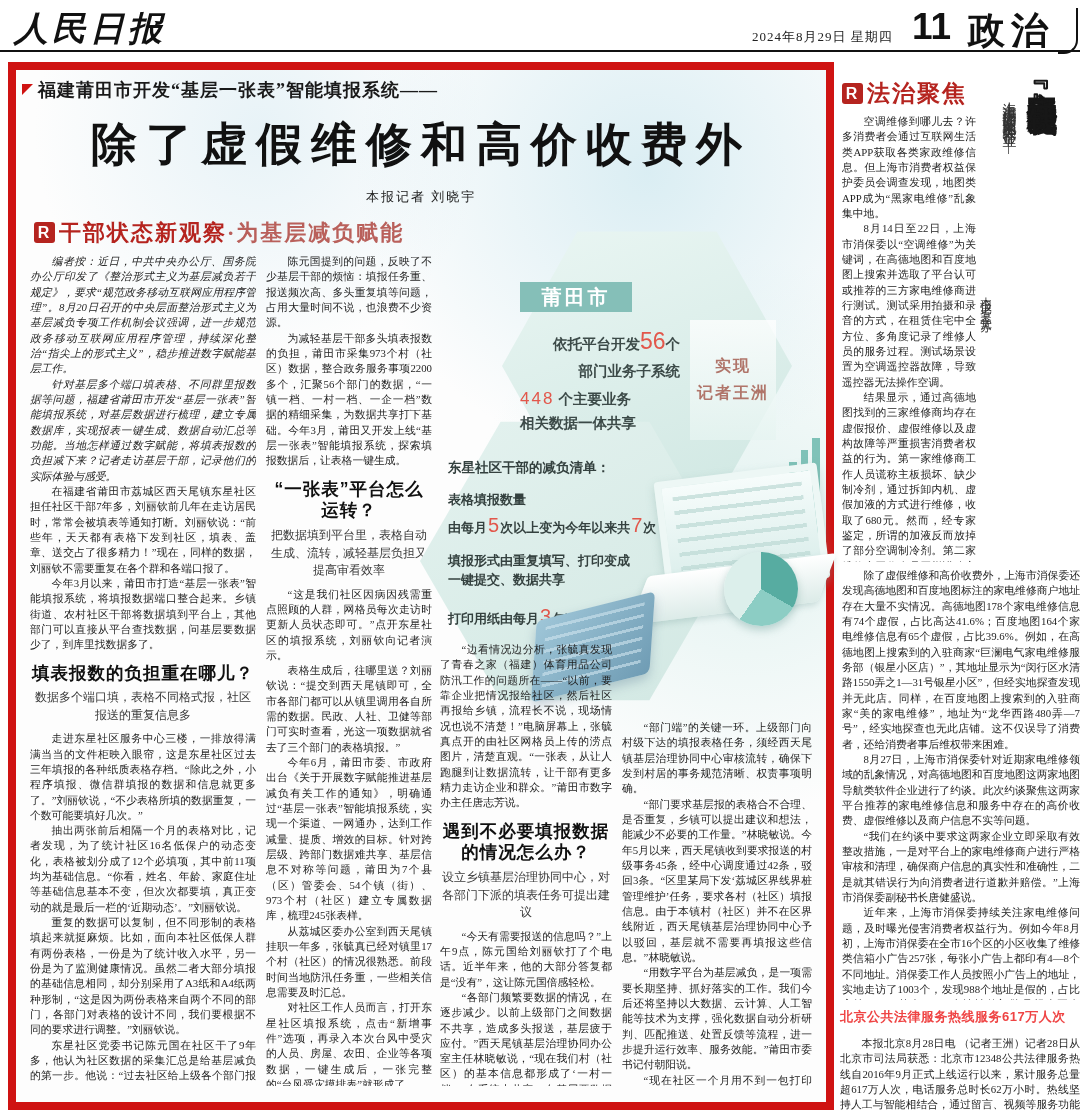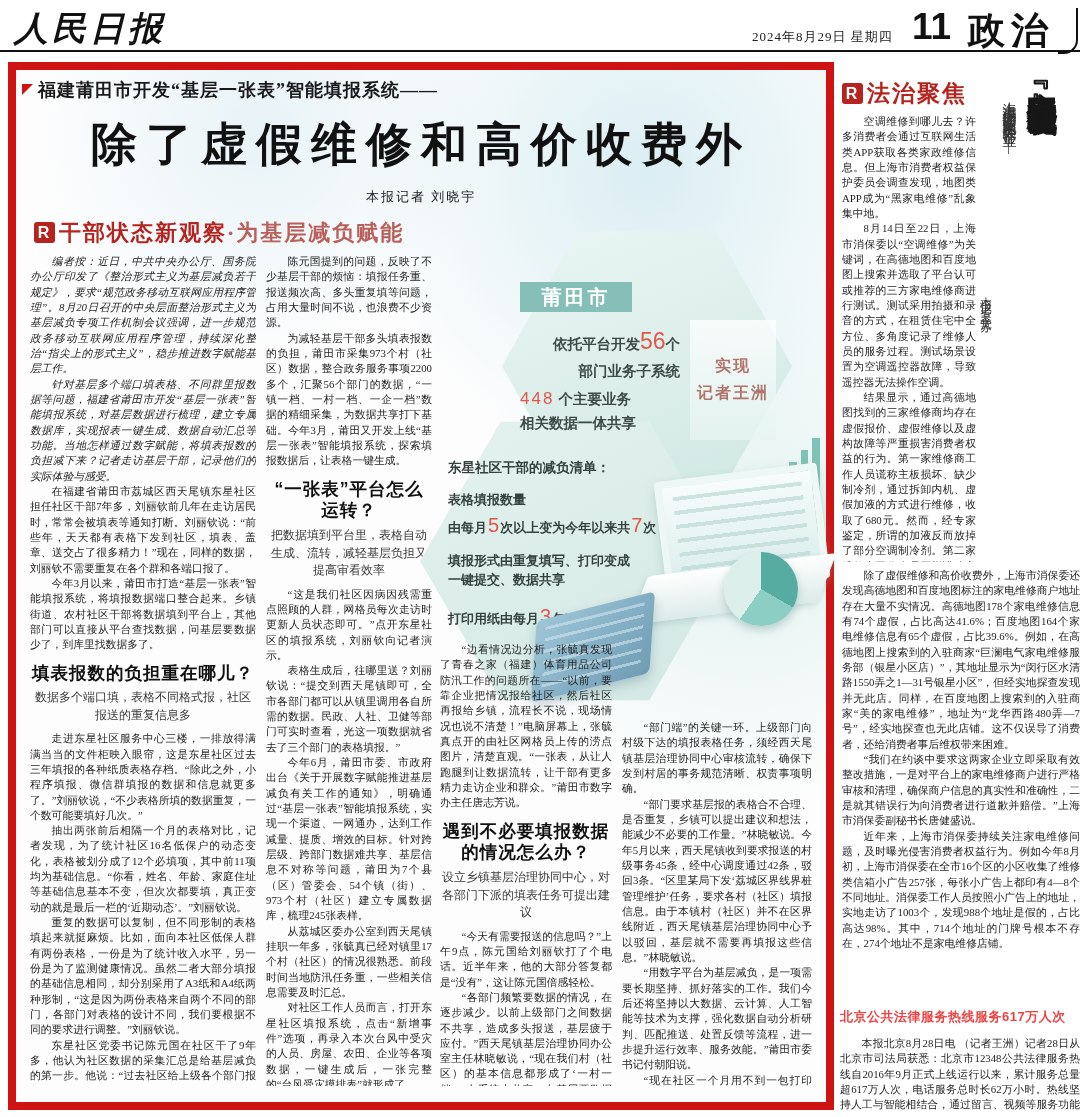--- a/index.html
+++ b/index.html
@@ -234,20 +234,21 @@
   <div class="col legal-narrow">
     <div>
         <p class="para">空调维修到哪儿去？许多消费者会通过互联网生活类APP获取各类家政维修信息。但上海市消费者权益保护委员会调查发现，地图类APP成为“黑家电维修”乱象集中地。</p>
         <p class="para">8月14日至22日，上海市消保委以“空调维修”为关键词，在高德地图和百度地图上搜索并选取了平台认可或推荐的三方家电维修商进行测试。测试采用拍摄和录音的方式，在租赁住宅中全方位、多角度记录了维修人员的服务过程。测试场景设置为空调遥控器故障，导致遥控器无法操作空调。</p>
         <p class="para">结果显示，通过高德地图找到的三家维修商均存在虚假报价、虚假维修以及虚构故障等严重损害消费者权益的行为。第一家维修商工作人员谎称主板损坏、缺少制冷剂，通过拆卸内机、虚假加液的方式进行维修，收取了680元。然而，经专家鉴定，所谓的加液反而放掉了部分空调制冷剂。第二家维修商工作人员同样谎称主板损坏，收费547元。第三家维修商工作人员则谎称空调传感器损坏并更换了传感器，实际上是剪断了传感器连线并用电工布重新包扎，收费400元。</p>
       </div>
   </div>
   <div class="col legal-wide">
     <div>
         <p class="para">除了虚假维修和高价收费外，上海市消保委还发现高德地图和百度地图标注的家电维修商户地址存在大量不实情况。高德地图178个家电维修信息有74个虚假，占比高达41.6%；百度地图164个家电维修信息有65个虚假，占比39.6%。例如，在高德地图上搜索到的入驻商家“巨澜电气家电维修服务部（银星小区店）”，其地址显示为“闵行区水清路1550弄之1—31号银星小区”，但经实地探查发现并无此店。同样，在百度地图上搜索到的入驻商家“美的家电维修”，地址为“龙华西路480弄—7号”，经实地探查也无此店铺。这不仅误导了消费者，还给消费者事后维权带来困难。</p>
+        <p class="para">8月27日，上海市消保委针对近期家电维修领域的乱象情况，对高德地图和百度地图这两家地图导航类软件企业进行了约谈。此次约谈聚焦这两家平台推荐的家电维修信息和服务中存在的高价收费、虚假维修以及商户信息不实等问题。</p>
         <p class="para">“我们在约谈中要求这两家企业立即采取有效整改措施，一是对平台上的家电维修商户进行严格审核和清理，确保商户信息的真实性和准确性，二是就其错误行为向消费者进行道歉并赔偿。”上海市消保委副秘书长唐健盛说。</p>
         <p class="para">近年来，上海市消保委持续关注家电维修问题，及时曝光侵害消费者权益行为。例如今年8月初，上海市消保委在全市16个区的小区收集了维修类信箱小广告257张，每张小广告上都印有4—8个不同地址。消保委工作人员按照小广告上的地址，实地走访了1003个，发现988个地址是假的，占比高达98%。其中，714个地址的门牌号根本不存在，274个地址不是家电维修店铺。</p>
       </div>
   </div>
   <div class="brief-headline">北京公共法律服务热线服务617万人次</div>
   <div class="col brief-body">
     <div>
         <p class="para">本报北京8月28日电 （记者王洲）记者28日从北京市司法局获悉：北京市12348公共法律服务热线自2016年9月正式上线运行以来，累计服务总量超617万人次，电话服务总时长62万小时。热线坚持人工与智能相结合，通过留言、视频等服务功能模块，实现服务时间“7×24小时”全覆盖，有效延长服务时间。</p>
       </div>
   </div>

